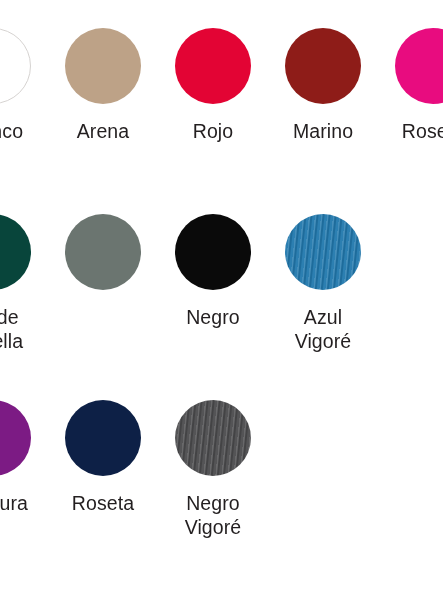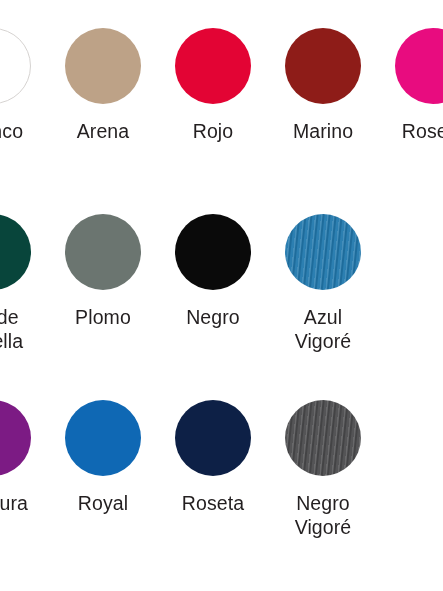--- a/index.html
+++ b/index.html
@@ -136,21 +136,20 @@
           <div class="swatch-dot-wrap">
             <div class="swatch-dot" title="Verde Botella" style="background-color: rgb(8, 69, 59);"></div>
           </div>
           <div class="swatch-label">Verde
 Botella</div>
         </div>
         <div class="swatch-cell">
           <div class="swatch-dot-wrap">
             <div class="swatch-dot" title="Plomo" style="background-color: rgb(107, 117, 112);"></div>
           </div>
-          <div class="swatch-label">Plomo</div>
         </div>
         <div class="swatch-cell">
           <div class="swatch-dot-wrap">
             <div class="swatch-dot" title="Negro" style="background-color: rgb(10, 10, 10);"></div>
           </div>
           <div class="swatch-label">Negro</div>
         </div>
         <div class="swatch-cell">
           <div class="swatch-dot-wrap">
             <div class="swatch-dot heather" title="Azul Vigore" style="background-color: rgb(33, 120, 173);"></div>
@@ -161,26 +160,20 @@
       </div>
       <div class="swatch-row">
         <div class="swatch-cell">
           <div class="swatch-dot-wrap">
             <div class="swatch-dot" title="Purpura" style="background-color: rgb(124, 27, 132);"></div>
           </div>
           <div class="swatch-label">Púrpura</div>
         </div>
         <div class="swatch-cell">
           <div class="swatch-dot-wrap">
-            <div class="swatch-dot" title="Royal" style="background-color: rgb(15, 104, 180);"></div>
-          </div>
-          <div class="swatch-label">Royal</div>
-        </div>
-        <div class="swatch-cell">
-          <div class="swatch-dot-wrap">
             <div class="swatch-dot" title="Marino" style="background-color: rgb(13, 32, 70);"></div>
           </div>
           <div class="swatch-label">Roseta</div>
         </div>
         <div class="swatch-cell">
           <div class="swatch-dot-wrap">
             <div class="swatch-dot heather" title="Negro Vigore" style="background-color: rgb(75, 75, 77);"></div>
           </div>
           <div class="swatch-label">Negro
 Vigoré</div>

